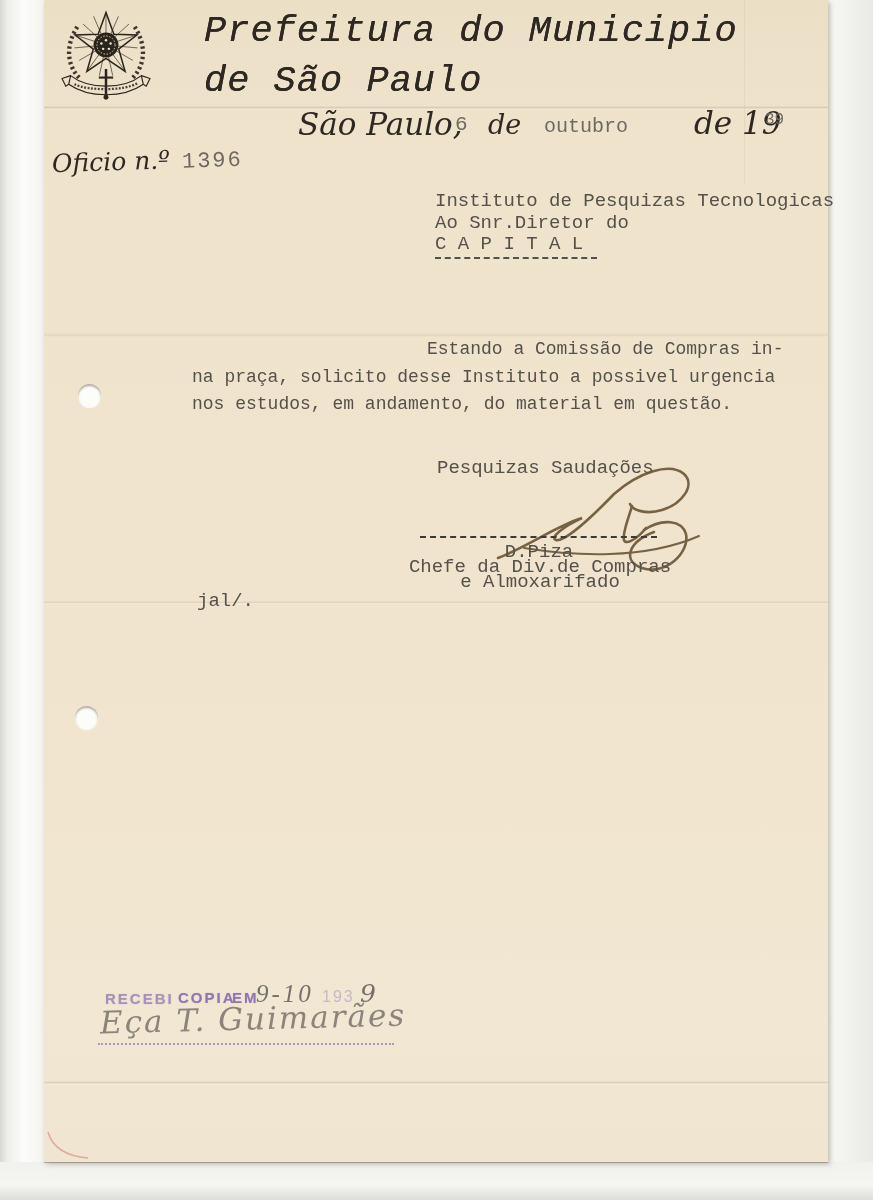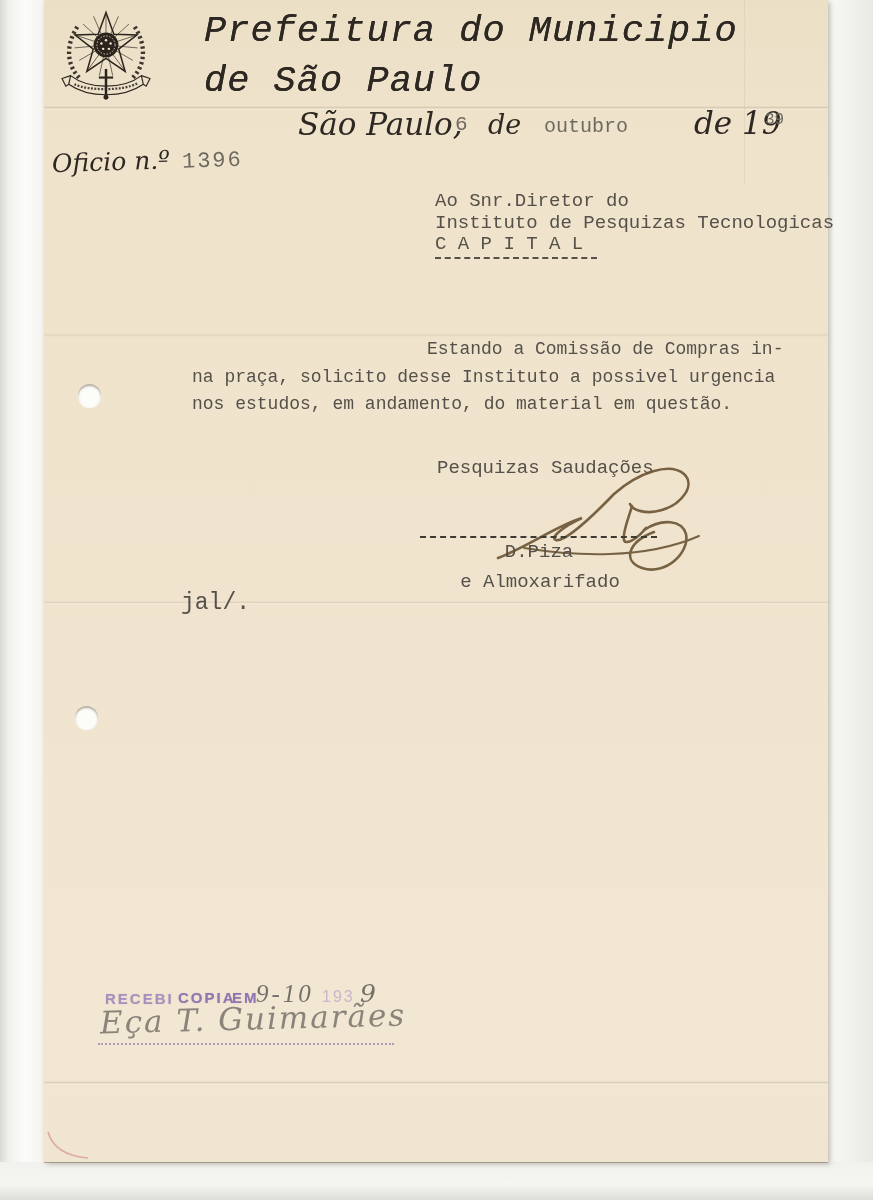--- a/index.html
+++ b/index.html
@@ -67,21 +67,21 @@
   .recipient{position:absolute;top:191px;left:391px;font-size:19px;line-height:21.5px;white-space:nowrap;}
   .capital{display:inline-block;border-bottom:2px dashed #55514a;padding:0 14px 1px 0;}
   .body-par{position:absolute;top:336px;left:148px;width:660px;font-size:18px;line-height:27.5px;white-space:nowrap;}
   .body-par .indent{padding-left:235px;}
   .salutation{position:absolute;top:457px;left:393px;font-size:19px;white-space:nowrap;}
   .sig-rule{position:absolute;top:536px;left:376px;width:237px;border-top:2px dashed #3e3a33;}
   .sig-name{position:absolute;top:541px;left:370px;width:250px;text-align:center;font-size:19px;}
   .sig-title1{position:absolute;top:556px;left:356px;width:280px;text-align:center;font-size:19px;}
   .sig-title2{position:absolute;top:571px;left:356px;width:280px;text-align:center;font-size:19px;}
   .sig-flourish{position:absolute;left:450px;top:460px;pointer-events:none;}
-  .typist{position:absolute;top:590px;left:137px;font-size:23px;}
+  .typist{position:absolute;top:590px;left:153px;font-size:19px;}
   
   .stamp{position:absolute;top:982px;left:0;width:420px;height:70px;
     font-family:"Liberation Sans", sans-serif;}
   .stamp .sw{position:absolute;font-weight:bold;font-size:15px;letter-spacing:2px;
     color:rgba(138,110,172,.88);text-shadow:0 0 1px rgba(150,122,185,.55);}
   .st-recebi{left:61px;top:8px;color:rgba(150,124,184,.62) !important;}
   .st-copia{left:134px;top:7px;text-align:center;}
   .st-em{left:188px;top:7px;}
   .st-datehand{position:absolute;left:212px;top:-2px;font-family:Liberation Serif, serif;font-style:italic;
     font-size:25px;color:#74706a;letter-spacing:3px;}
@@ -166,22 +166,22 @@
       <span class="dl-month type-light">outubro</span>
       <span class="dl-de2 cursive">de 19</span>
       <span class="dl-year type-light">39</span>
     </div>
 
     <div class="reference">
       <span class="lbl cursive">Oficio n.º</span><span class="num type-light">1396</span>
     </div>
 
     <div class="recipient type">
+      <div>Instituto de Pesquizas Tecnologicas</div>
       <div>Ao Snr.Diretor do</div>
-      <div>Instituto de Pesquizas Tecnologicas</div>
       <div><span class="capital">C A P I T A L</span></div>
     </div>
 
     <div class="body-par type">
       <div class="indent">Estando a Comissão de Compras in-</div>
       <div>na praça, solicito desse Instituto a possivel urgencia</div>
       <div>nos estudos, em andamento, do material em questão.</div>
     </div>
 
     <div class="salutation type">Pesquizas Saudações</div>
@@ -190,20 +190,21 @@
       <g fill="none" stroke="#6b5434" stroke-width="2.6" stroke-linecap="round" opacity=".9">
         <path d="M4,98 C35,86 62,66 88,58 C70,66 55,78 62,80 C70,82 95,60 120,34 C145,12 176,2 190,14 C202,25 188,44 168,50 C152,55 138,50 136,44"></path>
         <path d="M138,46 C134,60 128,74 130,80 C132,86 144,78 152,68"></path>
         <path d="M150,70 C168,58 188,60 192,74 C196,92 172,116 148,108 C128,101 134,82 160,72"></path>
         <path d="M30,88 C80,96 150,100 205,76" stroke-width="2"></path>
       </g>
     </svg>
 
     <div class="sig-rule"></div>
     <div class="sig-name type">D.Piza</div>
+    <div class="sig-title1 type">Chefe da Div.de Compras</div>
     <div class="sig-title2 type">e Almoxarifado</div>
 
     <div class="typist type">jal/.</div>
 
     <div class="hole" style="left:34px;top:384px;"></div>
     <div class="hole" style="left:31px;top:706px;"></div>
 
     <div class="stamp">
       <span class="sw st-recebi">RECEBI</span>
       <span class="sw st-copia">COPIA</span>

